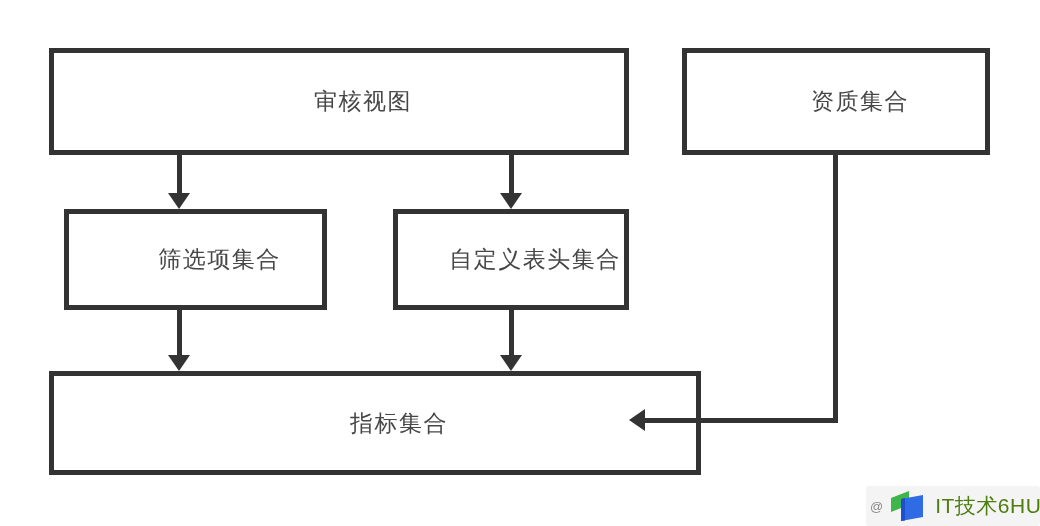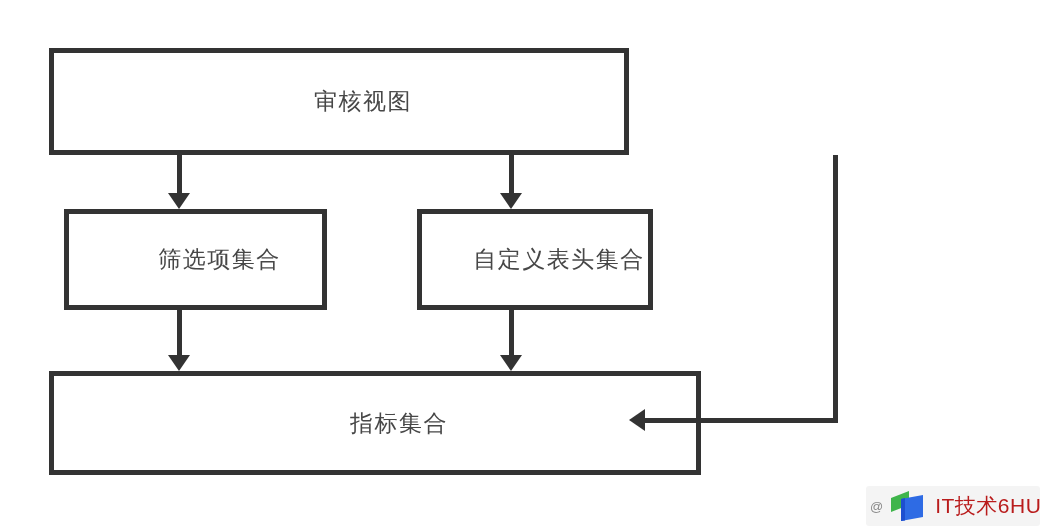--- a/index.html
+++ b/index.html
@@ -27,21 +27,21 @@
   }
   .node-label {
     font-size: 23px;
     color: #474747;
     letter-spacing: 1.5px;
     white-space: nowrap;
   }
   .node-audit    { left: 49px;  top: 48px;  width: 580px; height: 107px; }
   .node-qual     { left: 682px; top: 48px;  width: 308px; height: 107px; }
   .node-filter   { left: 64px;  top: 209px; width: 263px; height: 101px; }
-  .node-header   { left: 393px; top: 209px; width: 236px; height: 101px; margin-left: 24px; }
+  .node-header   { left: 393px; top: 209px; width: 236px; height: 101px; }
   .node-indicator{ left: 49px;  top: 371px; width: 652px; height: 104px; }
 
   .vline, .hline {
     position: absolute;
     background: #333333;
   }
   .vline { width: 5px; }
   .hline { height: 5px; }
 
   .arrow-down {
@@ -90,34 +90,37 @@
     padding-left: 4px;
     box-sizing: border-box;
   }
   .wm-at {
     font-size: 13px;
     color: #8a8a8a;
   }
   .wm-logo { display: inline-flex; }
   .wm-text {
     font-size: 21px;
-    color: #b91c1c;
+    color: #4d7c0f;
     letter-spacing: 0.5px;
     white-space: nowrap;
   }
 </style>
 </head>
 <body>
 
 <div class="canvas">
 
   <div class="node node-audit">
     <span class="node-label">审核视图</span>
   </div>
 
+  <div class="node node-qual">
+    <span class="node-label">资质集合</span>
+  </div>
 
   <div class="node node-filter">
     <span class="node-label">筛选项集合</span>
   </div>
 
   <div class="node node-header">
     <span class="node-label">自定义表头集合</span>
   </div>
 
   <div class="node node-indicator">

